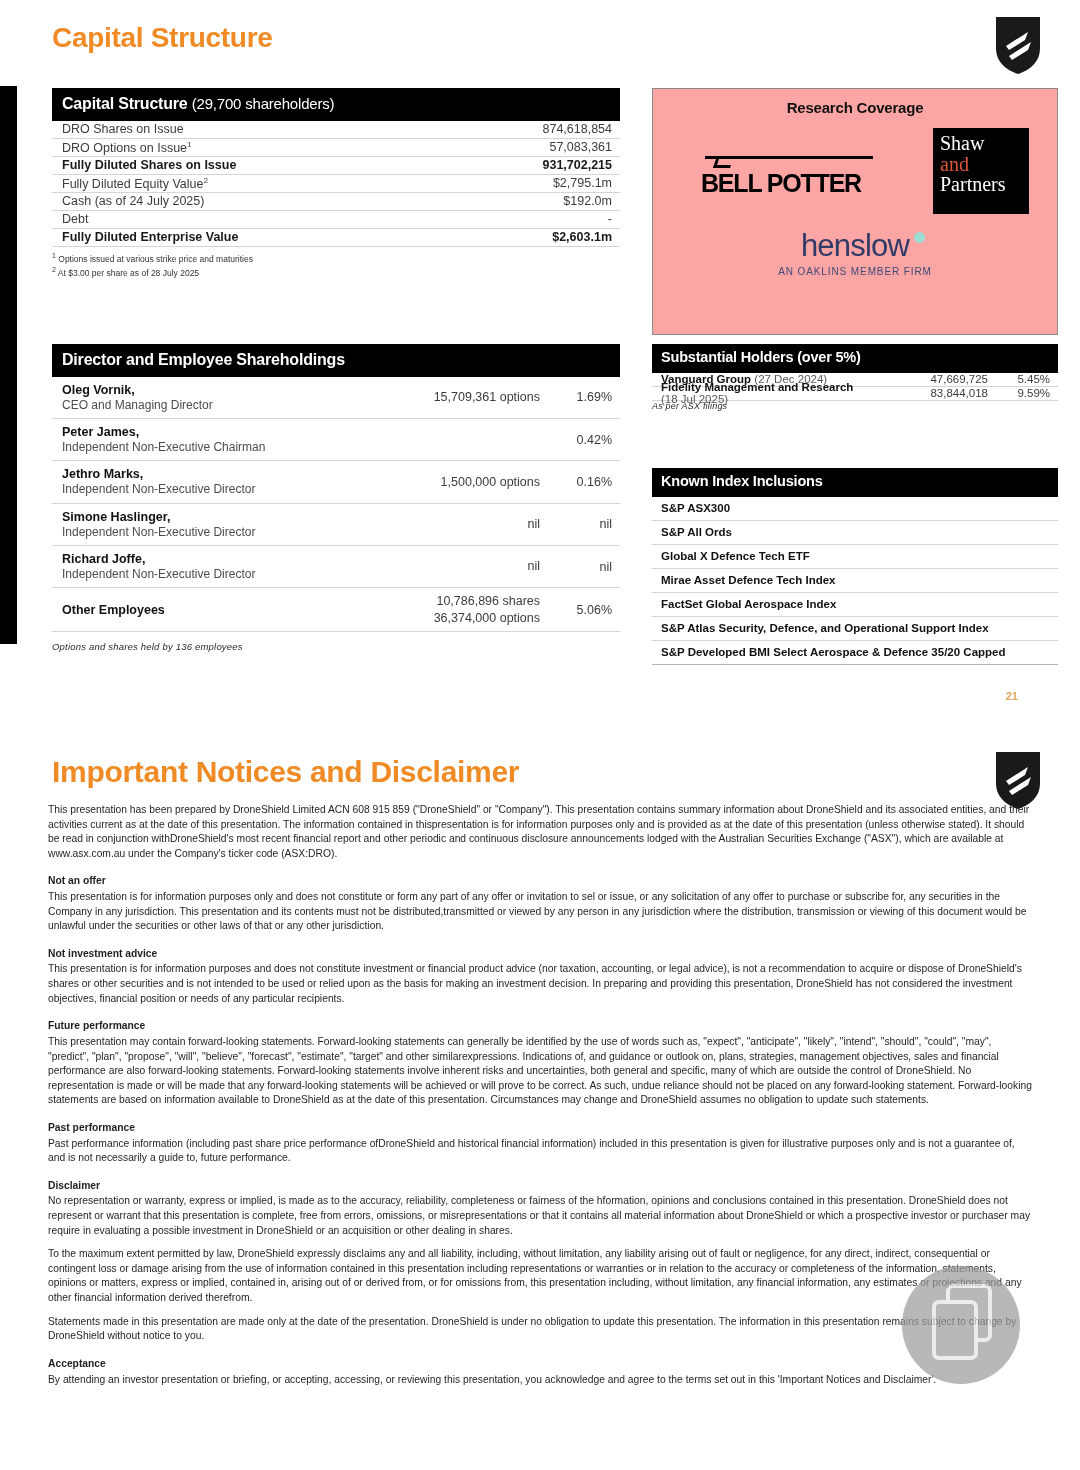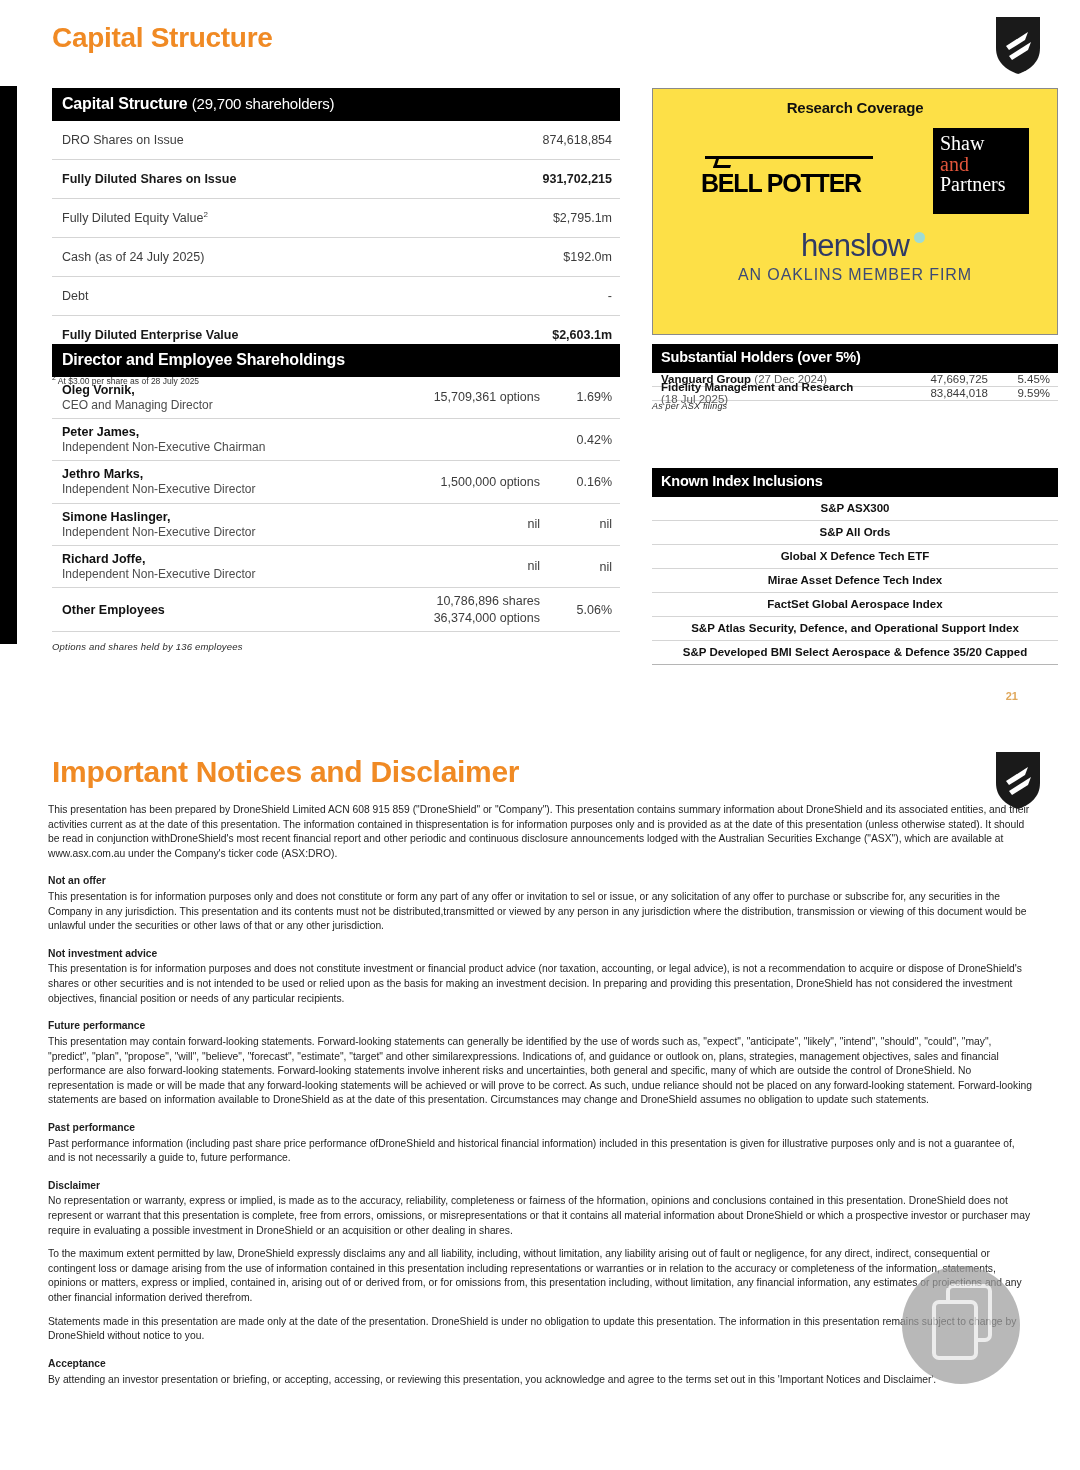--- a/index.html
+++ b/index.html
@@ -82,21 +82,21 @@
   .row {
     display: flex;
     align-items: center;
     border-bottom: 1.6px solid #d5d5d5;
     box-sizing: border-box;
   }
   .row:last-child { border-bottom: 1.6px solid #b5b5b5; }
 
   
   .cs-row {
-    height: 39px;
+    height: 18px;
     padding: 0 8px 0 10px;
     font-size: 12.5px;
     color: #3c3c3c;
   }
   .cs-row .lbl { flex: 1; }
   .cs-row .val { text-align: right; white-space: nowrap; }
   .cs-row.bold .lbl, .cs-row.bold .val { font-weight: bold; color: #1a1a1a; }
   .sup { font-size: 8px; vertical-align: super; }
 
   .footnotes {
@@ -135,21 +135,21 @@
     font-size: 9.5px;
     font-style: italic;
     color: #2a2a2a;
     letter-spacing: 0.2px;
   }
 
   
   .research-card {
     border: 1.5px solid #8a8a8a;
     box-sizing: border-box;
-    background: #fde047;
+    background: #fca5a5;
   }
   .research-title {
     text-align: center;
     font-size: 15px;
     font-weight: bold;
     color: #111;
     padding-top: 10px;
     letter-spacing: -0.2px;
   }
   .logo-row {
@@ -217,21 +217,21 @@
   }
   .henslow .dot {
     position: absolute;
     right: -16px;
     top: 4px;
     width: 11px; height: 11px;
     border-radius: 50%;
     background: #9fdcd4;
   }
   .henslow-sub {
-    font-size: 16px;
+    font-size: 10px;
     color: #3c4a76;
     letter-spacing: 0.9px;
     margin-top: 2px;
   }
 
   
   .sh-row {
     height: 14px;
     padding: 0 8px 0 9px;
     font-size: 11.5px;
@@ -241,21 +241,20 @@
   .sh-row .v1 { width: 118px; text-align: right; color: #3c3c3c; }
   .sh-row .v2 { width: 62px; text-align: right; color: #3c3c3c; }
 
   
   .idx-row {
     height: 24px;
     padding: 0 9px;
     font-size: 11.5px;
     font-weight: bold;
     color: #111;
-    justify-content: center;
   }
 
   
   .disclaimer-body {
     position: absolute;
     left: 48px;
     top: 68px;
     width: 985px;
     font-size: 10.3px;
     line-height: 1.42;
@@ -317,20 +316,24 @@
   <div class="block" style="left:52px; top:88px; width:568px;">
     <div class="blk-head">
       <span>Capital Structure</span>
       <span class="light">(29,700 shareholders)</span>
     </div>
 
     <div class="row cs-row">
       <span class="lbl">DRO Shares on Issue</span>
       <span class="val">874,618,854</span>
     </div>
+    <div class="row cs-row">
+      <span class="lbl"><span>DRO Options on Issue</span><span class="sup">1</span></span>
+      <span class="val">57,083,361</span>
+    </div>
     <div class="row cs-row bold">
       <span class="lbl">Fully Diluted Shares on Issue</span>
       <span class="val">931,702,215</span>
     </div>
     <div class="row cs-row">
       <span class="lbl"><span>Fully Diluted Equity Value</span><span class="sup">2</span></span>
       <span class="val">$2,795.1m</span>
     </div>
     <div class="row cs-row">
       <span class="lbl">Cash (as of 24 July 2025)</span>

